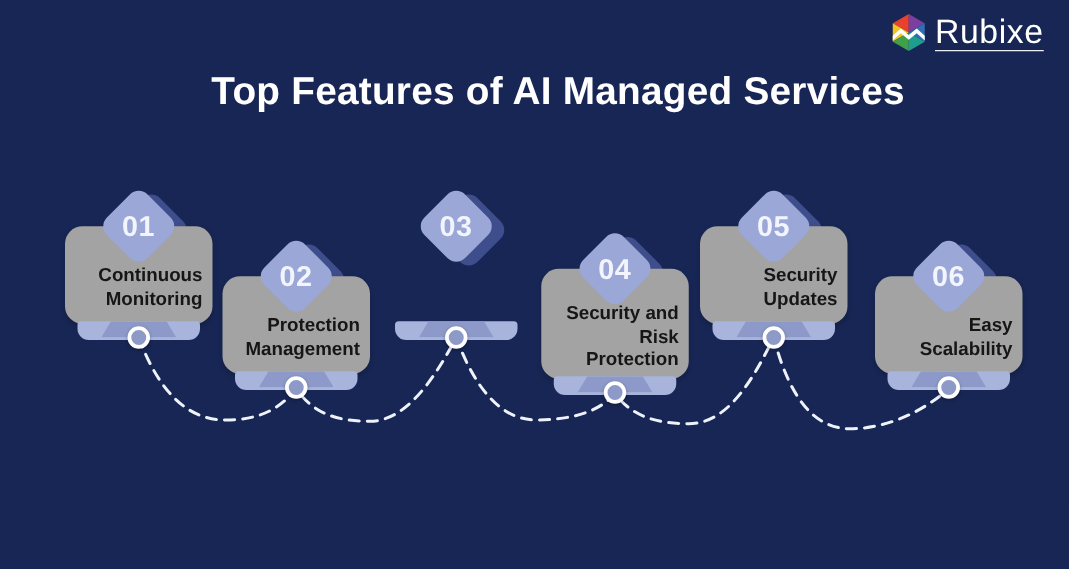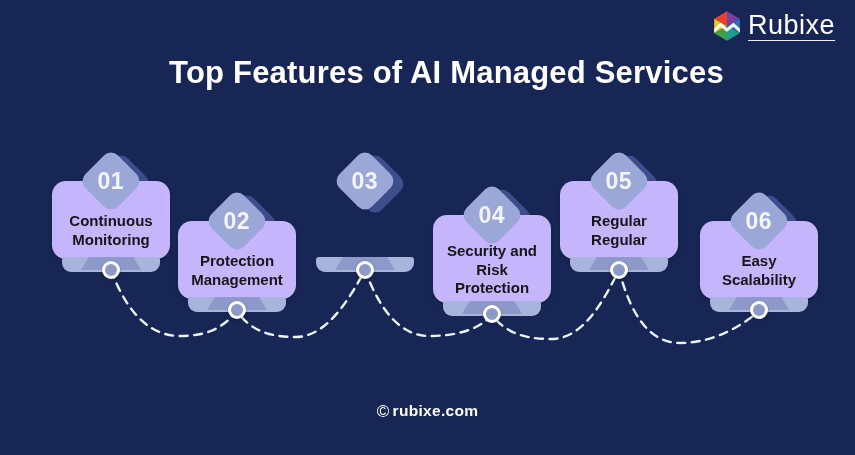--- a/index.html
+++ b/index.html
@@ -44,23 +44,23 @@
     transform:translateX(5px) rotate(45deg);border-radius:10px;background:#3e4e8c;
   }
   .diamond{
     position:absolute;top:0;left:50%;margin-left:-23px;width:46px;height:46px;
     transform:rotate(45deg);border-radius:10px;background:#9ba7d6;
     display:flex;align-items:center;justify-content:center;
   }
   .num{transform:rotate(-45deg);color:#f2f5fd;font-size:23px;font-weight:bold;letter-spacing:.5px;}
 
   .panel{
-    position:absolute;top:23px;left:0;right:0;height:78px;background:#c4b5fd;
+    position:absolute;top:23px;left:0;right:0;height:78px;background:#a3a3a3;
     border-radius:14px;box-shadow:0 2px 4px rgba(0,0,0,.18);
-    display:flex;align-items:center;justify-content:center;text-align:center;
+    display:flex;align-items:center;justify-content:center;text-align:right;
     padding:30px 8px 8px;box-sizing:border-box;
   }
   .label{color:#161616;font-size:15px;font-weight:bold;line-height:1.25;}
 
   .base{
     position:absolute;top:99px;left:10px;right:10px;height:15px;
     background:#a9b4dc;border-radius:3px 3px 9px 9px;
   }
   .hinge{
     position:absolute;top:99px;left:50%;width:60px;margin-left:-30px;height:13px;
@@ -163,21 +163,21 @@
     <div class="hinge"></div>
     <div class="diamond">
       <span class="num">04</span>
     </div>
     <div class="dot"></div>
   </div>
 
   <div class="card p5">
     <div class="diamond-shadow"></div>
     <div class="panel">
-      <span class="label">Regular Regular</span>
+      <span class="label">Security Updates</span>
     </div>
     <div class="base"></div>
     <div class="hinge"></div>
     <div class="diamond">
       <span class="num">05</span>
     </div>
     <div class="dot"></div>
   </div>
 
   <div class="card p6">
@@ -186,17 +186,14 @@
       <span class="label">Easy Scalability</span>
     </div>
     <div class="base"></div>
     <div class="hinge"></div>
     <div class="diamond">
       <span class="num">06</span>
     </div>
     <div class="dot"></div>
   </div>
 
-  <div class="footer">
-    <span class="copy-icon">©</span><span>rubixe.com</span>
-  </div>
 
 </div>
 
 </body></html>

